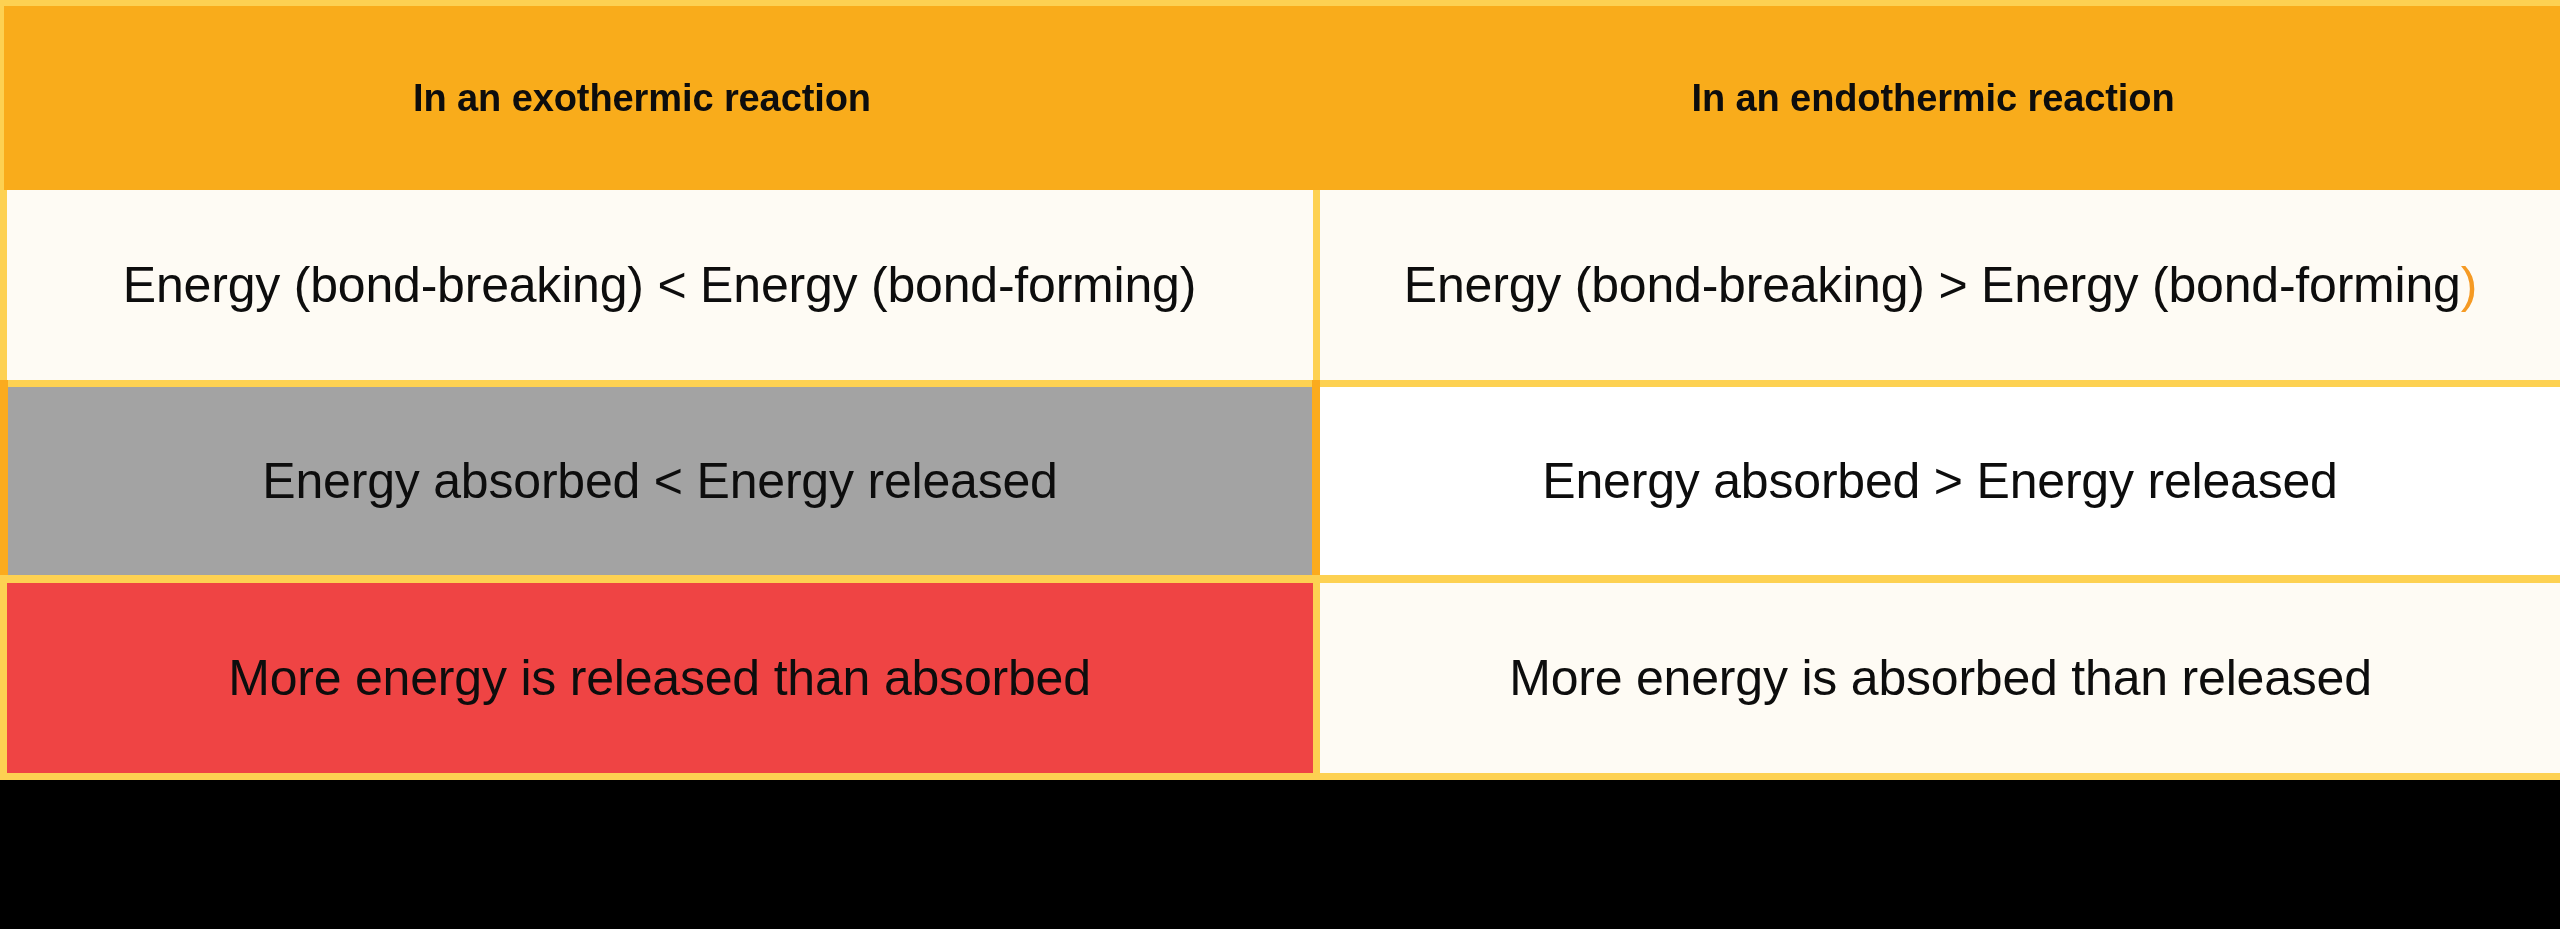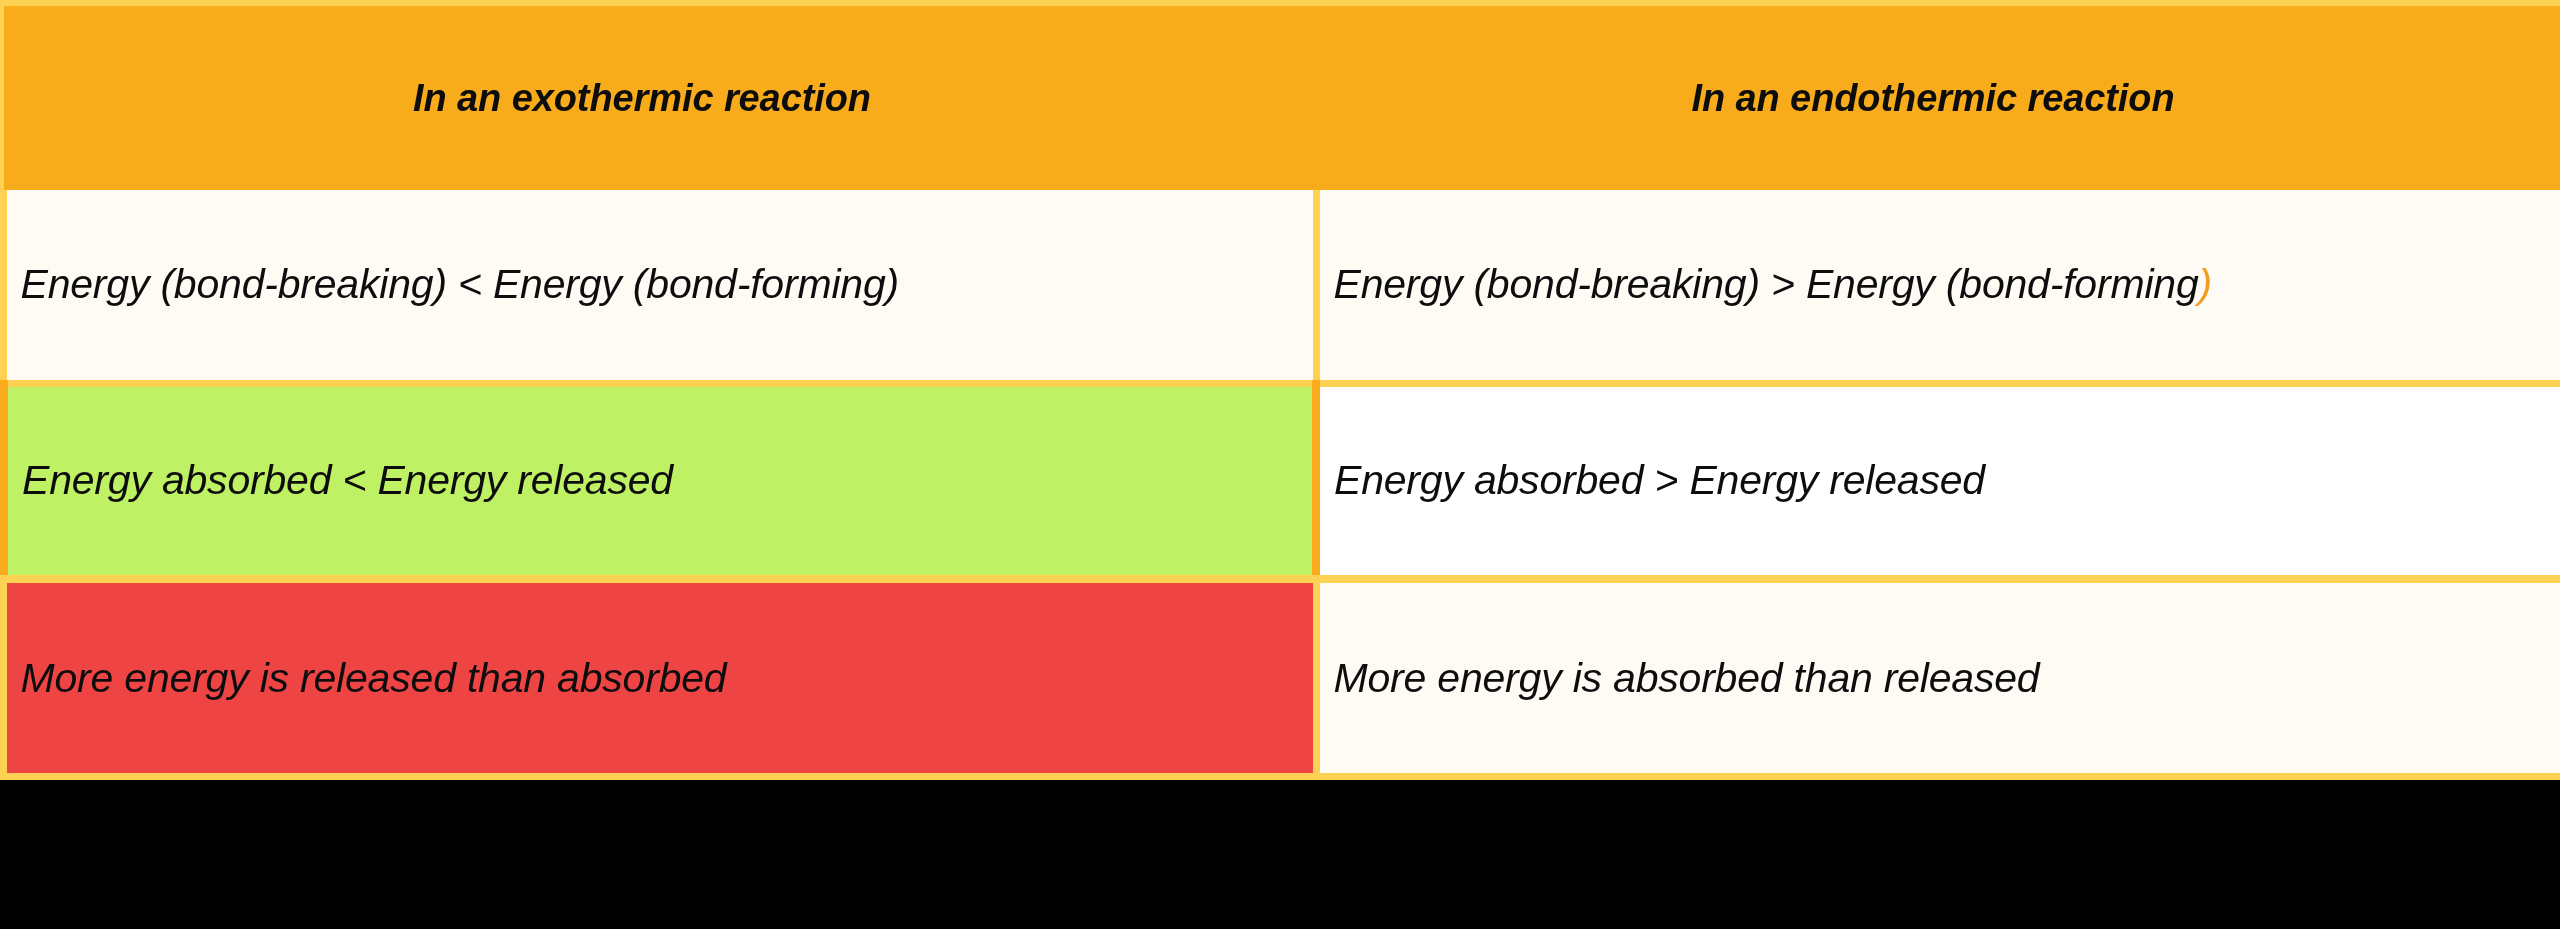--- a/index.html
+++ b/index.html
@@ -14,21 +14,20 @@
 
   body {
     font-family: "Liberation Sans", "DejaVu Sans", sans-serif;
   }
 
   #root {
     position: relative;
     width: 2560px;
     height: 929px;
     background: #000000;
-    font-style: italic;
   }
 
   
   .table-wrap {
     position: absolute;
     left: 0;
     top: 0;
     width: 2560px;
     height: 780px;
     background: var(--border-light, #FDD152);
@@ -56,24 +55,24 @@
     vertical-align: middle;
     padding: 0 24px;
     border: none;
   }
 
   .hdr-row th.h1 { padding-right: 60px; }
   .hdr-row th.h2 { padding-left: 10px; }
 
   
   .cmp-table td {
-    font-size: 41px;
+    font-size: 50px;
     font-weight: 400;
     color: #0D0D0D;
-    text-align: left;
+    text-align: center;
     vertical-align: middle;
     letter-spacing: -0.2px;
     padding: 0 14px;
   }
 
   .row-a td { background: #FEFBF4; height: 193px; }
   .row-b td { background: #FFFFFF; height: 196px; }
   .row-c td { background: #FEFBF4; height: 194px; }
 
   
@@ -126,21 +125,21 @@
       </thead>
 
       <tbody>
 
         <tr class="row-a">
           <td class="col1" style="background: rgb(254, 251, 244);">Energy (bond-breaking) &lt; Energy (bond-forming)</td>
           <td class="col2" style="background: rgb(254, 251, 244);"><span>Energy (bond-breaking) &gt; Energy (bond-forming</span><span class="accent-paren" style="color: rgb(245, 154, 35);">)</span></td>
         </tr>
 
         <tr class="row-b">
-          <td class="col1" style="background: #bef264;">Energy absorbed &lt; Energy released</td>
+          <td class="col1" style="background: #a3a3a3;">Energy absorbed &lt; Energy released</td>
           <td class="col2" style="background: rgb(255, 255, 255);">Energy absorbed &gt; Energy released</td>
         </tr>
 
         <tr class="row-c">
           <td class="col1" style="background: #ef4444;">More energy is released than absorbed</td>
           <td class="col2" style="background: rgb(254, 251, 244);">More energy is absorbed than released</td>
         </tr>
 
       </tbody>
     </table>

